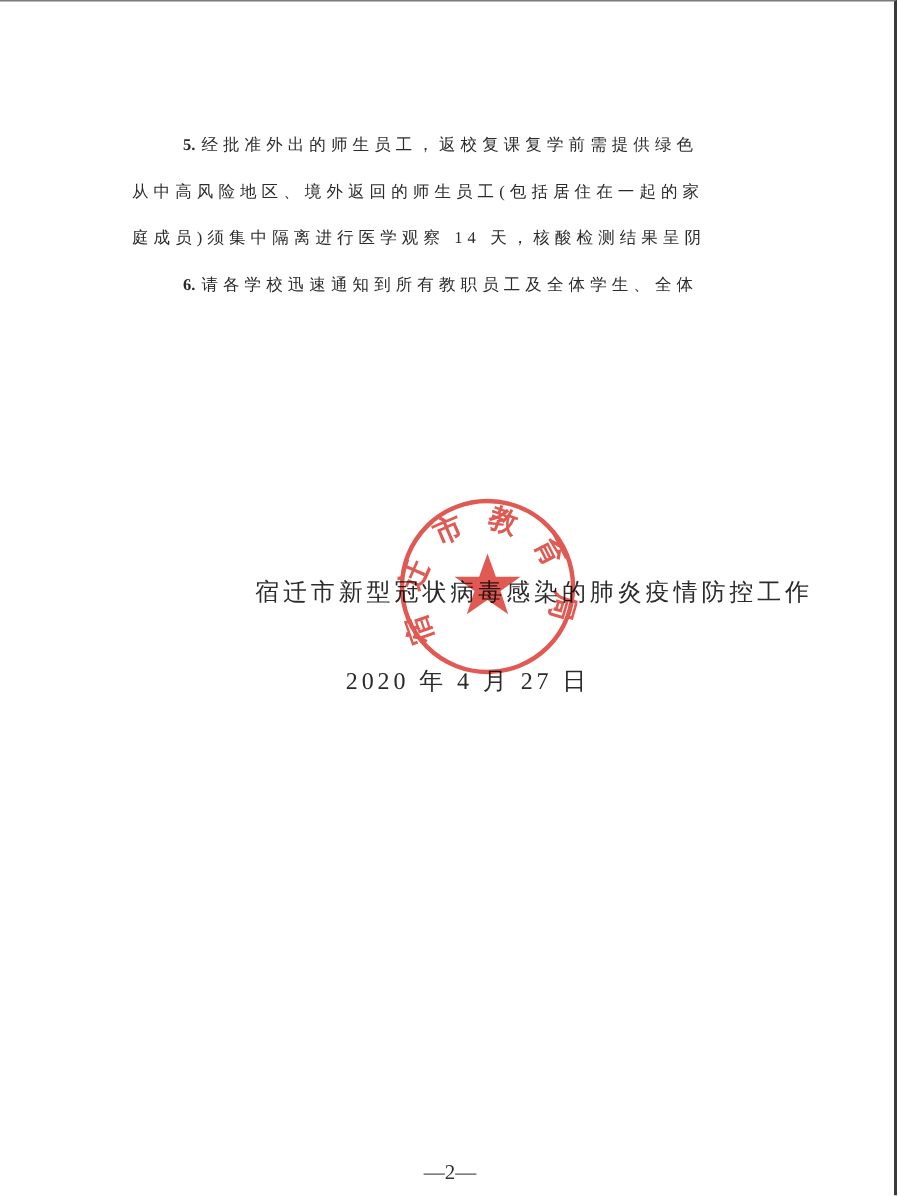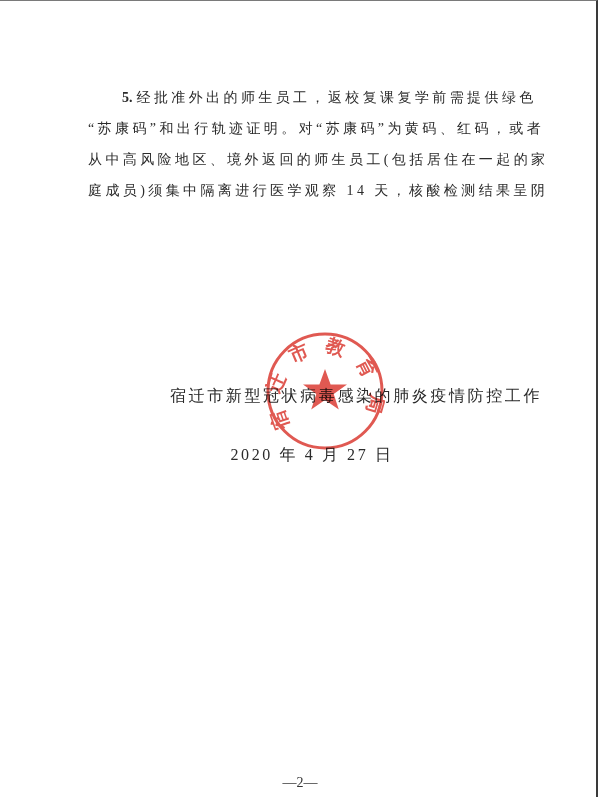--- a/index.html
+++ b/index.html
@@ -22,21 +22,21 @@
     height: 797px;
     border-top: 1px solid #7a7a7a;
     border-right: 2px solid #3a3a3a;
     box-sizing: border-box;
   }
   .body-text {
     position: absolute;
     left: 88px;
     top: 82px;
     width: 426px;
-    font-size: 14px;
+    font-size: 11px;
     line-height: 31px;
     letter-spacing: 3.4px;
     text-align: justify;
     text-align-last: left;
   }
   .para {
     margin: 0;
     text-indent: 34px;
   }
   .num {
@@ -88,24 +88,26 @@
 </head>
 <body>
 
 <div class="page-frame"></div>
 
 <div class="body-text">
   <p class="para">
     <span class="line"><span class="num">5.</span><span>经批准外出的师生员工，返校复课复学前需提供绿色</span></span>
   </p>
   <div>
-    <span class="line">“苏康码”和出行轨迹证明。对“苏康码”为黄码、红码，或者</span>
     <span class="line">从中高风险地区、境外返回的师生员工(包括居住在一起的家</span>
     <span class="line">庭成员)须集中隔离进行医学观察 14 天，核酸检测结果呈阴</span>
   </div>
+  <p class="para">
+    <span class="line"><span class="num">6.</span><span>请各学校迅速通知到所有教职员工及全体学生、全体</span></span>
+  </p>
 </div>
 
 <div class="signature">
   <span class="sig-line l1">宿迁市新型冠状病毒感染的肺炎疫情防控工作</span>
   <span class="sig-line l3">2020 年 4 月 27 日</span>
 </div>
 
 <svg class="stamp" viewBox="0 0 120 120" xmlns="http://www.w3.org/2000/svg">
   <defs>
     <path id="stamp-arc" d="M 28 96 A 44 44 0 1 1 92 96" fill="none"></path>

